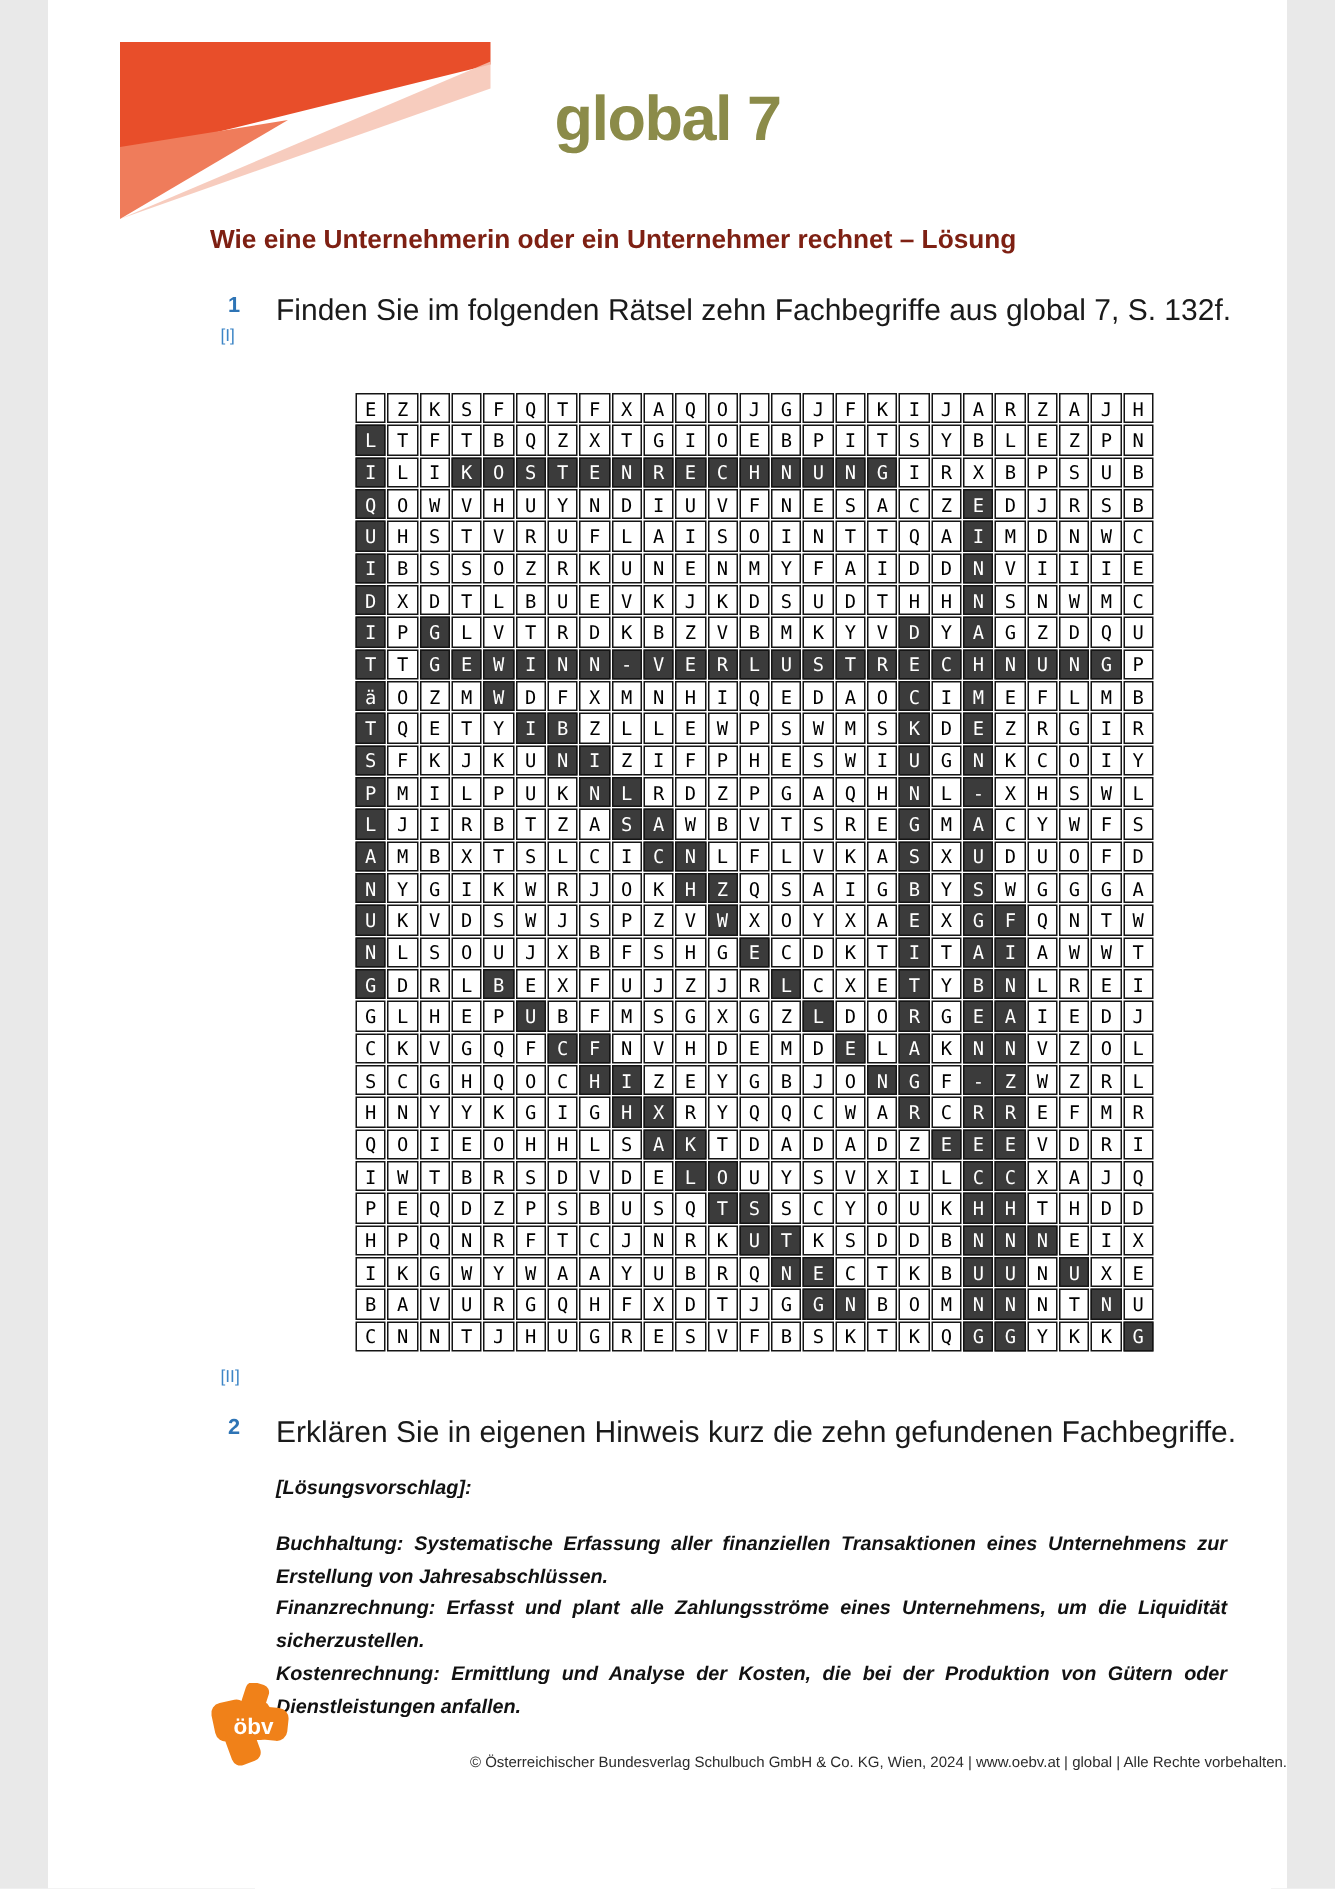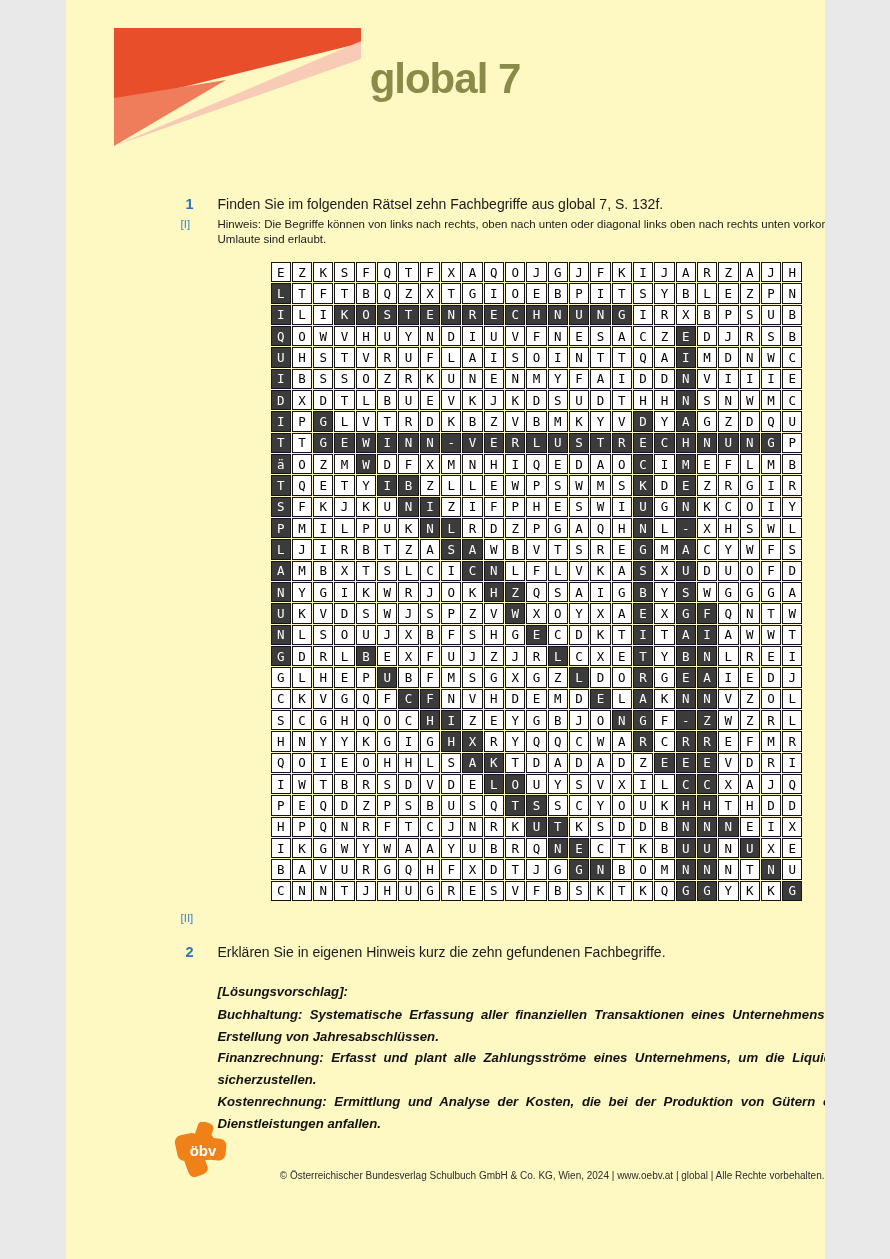--- a/index.html
+++ b/index.html
@@ -1,32 +1,32 @@
 <!DOCTYPE html>
 <html><head>
 <meta charset="utf-8">
 <style>
   html,body{margin:0;padding:0;background:#e9e9e9;}
   .page{
-    position:relative;width:759px;height:1259px;margin:0 auto;
-    background:#fef9c3;overflow:hidden;
+    position:relative;width:826px;height:1259px;margin:0 auto;
+    background:#ffffff;overflow:hidden;
     font-family:"Liberation Sans",sans-serif;color:#1a1a1a;
   }
   .abs{position:absolute;}
   .deco{left:48px;top:28px;}
   .doc-title{
     left:0;right:0;top:55px;text-align:center;
     font-size:42px;font-weight:bold;color:#8b8b49;letter-spacing:-1px;
   }
   .heading{
     left:108px;top:149px;font-size:17.5px;font-weight:bold;color:#7e2013;
   }
   .task-num{font-size:14.5px;font-weight:bold;color:#2e74b5;}
   .task-marker{font-size:11.5px;color:#3d85c6;}
-  .task-text{font-size:14px;color:#1a1a1a;}
+  .task-text{font-size:20px;color:#1a1a1a;}
   .t1num{left:120px;top:196px;}
   .t1text{left:152px;top:196px;}
   .t1marker{left:115px;top:218px;}
   .t1hint{left:152px;top:217px;width:648px;font-size:11.5px;line-height:15px;color:#1a1a1a;}
   .grid{
     left:205px;top:262px;width:532px;height:639px;
     display:grid;grid-template-columns:repeat(25,1fr);grid-template-rows:repeat(30,1fr);
     gap:1px;
   }
   .cell{
@@ -35,21 +35,21 @@
     font-family:"DejaVu Sans Mono",monospace;font-size:12.5px;font-weight:500;color:#000;
   }
   .cell.dark{background:#3b3b3b;color:#ffffff;border-color:#141414;}
   .t2num{left:120px;top:944px;}
   .t2text{left:152px;top:944px;}
   .t2marker{left:115px;top:912px;}
   .solution{
     left:152px;top:981px;width:634px;
     font-size:13.2px;font-weight:bold;font-style:italic;line-height:21.8px;color:#111;
   }
-  .solution .label{margin:0 0 1px 0;}
+  .solution .label{margin:0 0 15px 0;}
   .solution p{margin:0;text-align:justify;}
   .logo{left:106px;top:1122px;}
   .copyright{
     left:0;right:0;top:1170px;text-align:right;
     font-size:10px;color:#2b2b2b;
   }
   .smallnote{
     left:104px;top:1184px;width:702px;
     font-size:9.8px;line-height:13.5px;color:#2b2b2b;
   }
@@ -60,25 +60,25 @@
 <div class="page">
 
   <svg class="abs deco" width="250" height="118" viewBox="0 0 250 118">
     <polygon points="0,0 247,0 247,15 0,76" fill="#e84e2a"></polygon>
     <polygon points="0,70 0,118 112,52" fill="#ef7c5b"></polygon>
     <polygon points="0,118 247,13 247,31" fill="#f6c3b3" opacity="0.85"></polygon>
   </svg>
 
   <div class="abs doc-title">global 7</div>
 
+  <div class="abs heading">Wie eine Unternehmerin oder ein Unternehmer rechnet – Lösung</div>
 
   <div class="abs t1num task-num">1</div>
   <div class="abs t1text task-text">Finden Sie im folgenden Rätsel zehn Fachbegriffe aus global 7, S. 132f.</div>
   <div class="abs t1marker task-marker">[I]</div>
-  <div class="abs t1hint">Hinweis: Die Begriffe können von links nach rechts, oben nach unten oder diagonal links oben nach rechts unten vorkommen. Umlaute sind erlaubt.</div>
 
   <div class="abs grid" id="word-grid">
       <div class="cell">E</div>
       <div class="cell">Z</div>
       <div class="cell">K</div>
       <div class="cell">S</div>
       <div class="cell">F</div>
       <div class="cell">Q</div>
       <div class="cell">T</div>
       <div class="cell">F</div>

